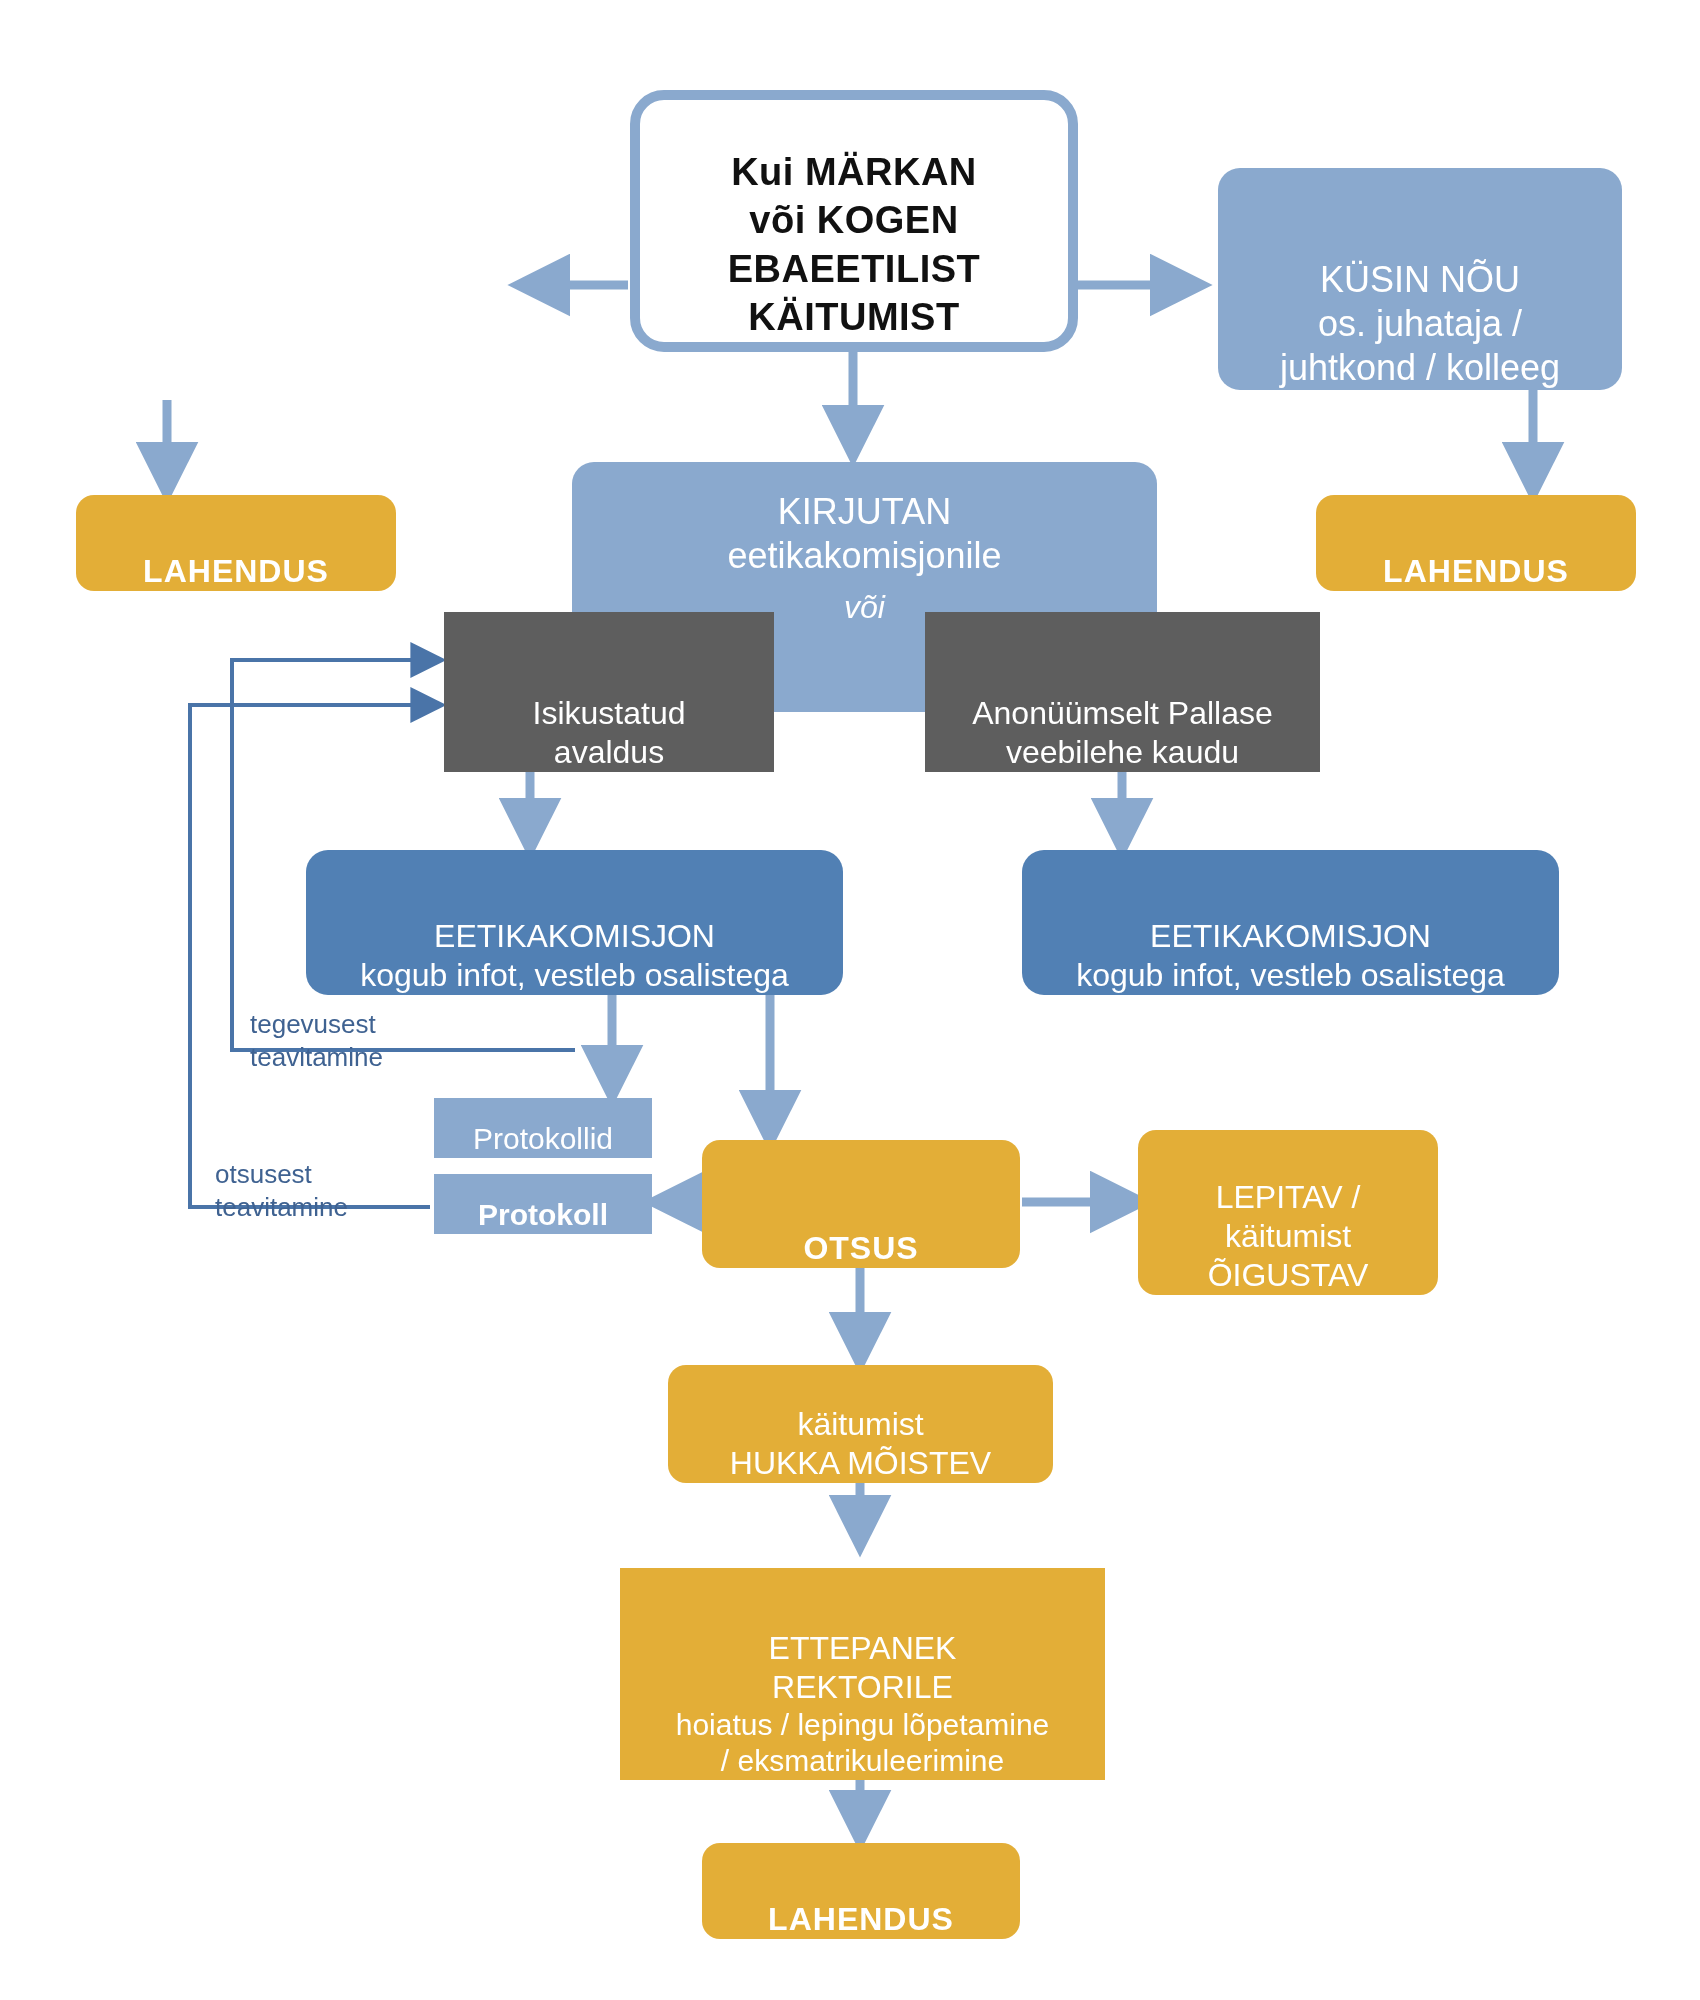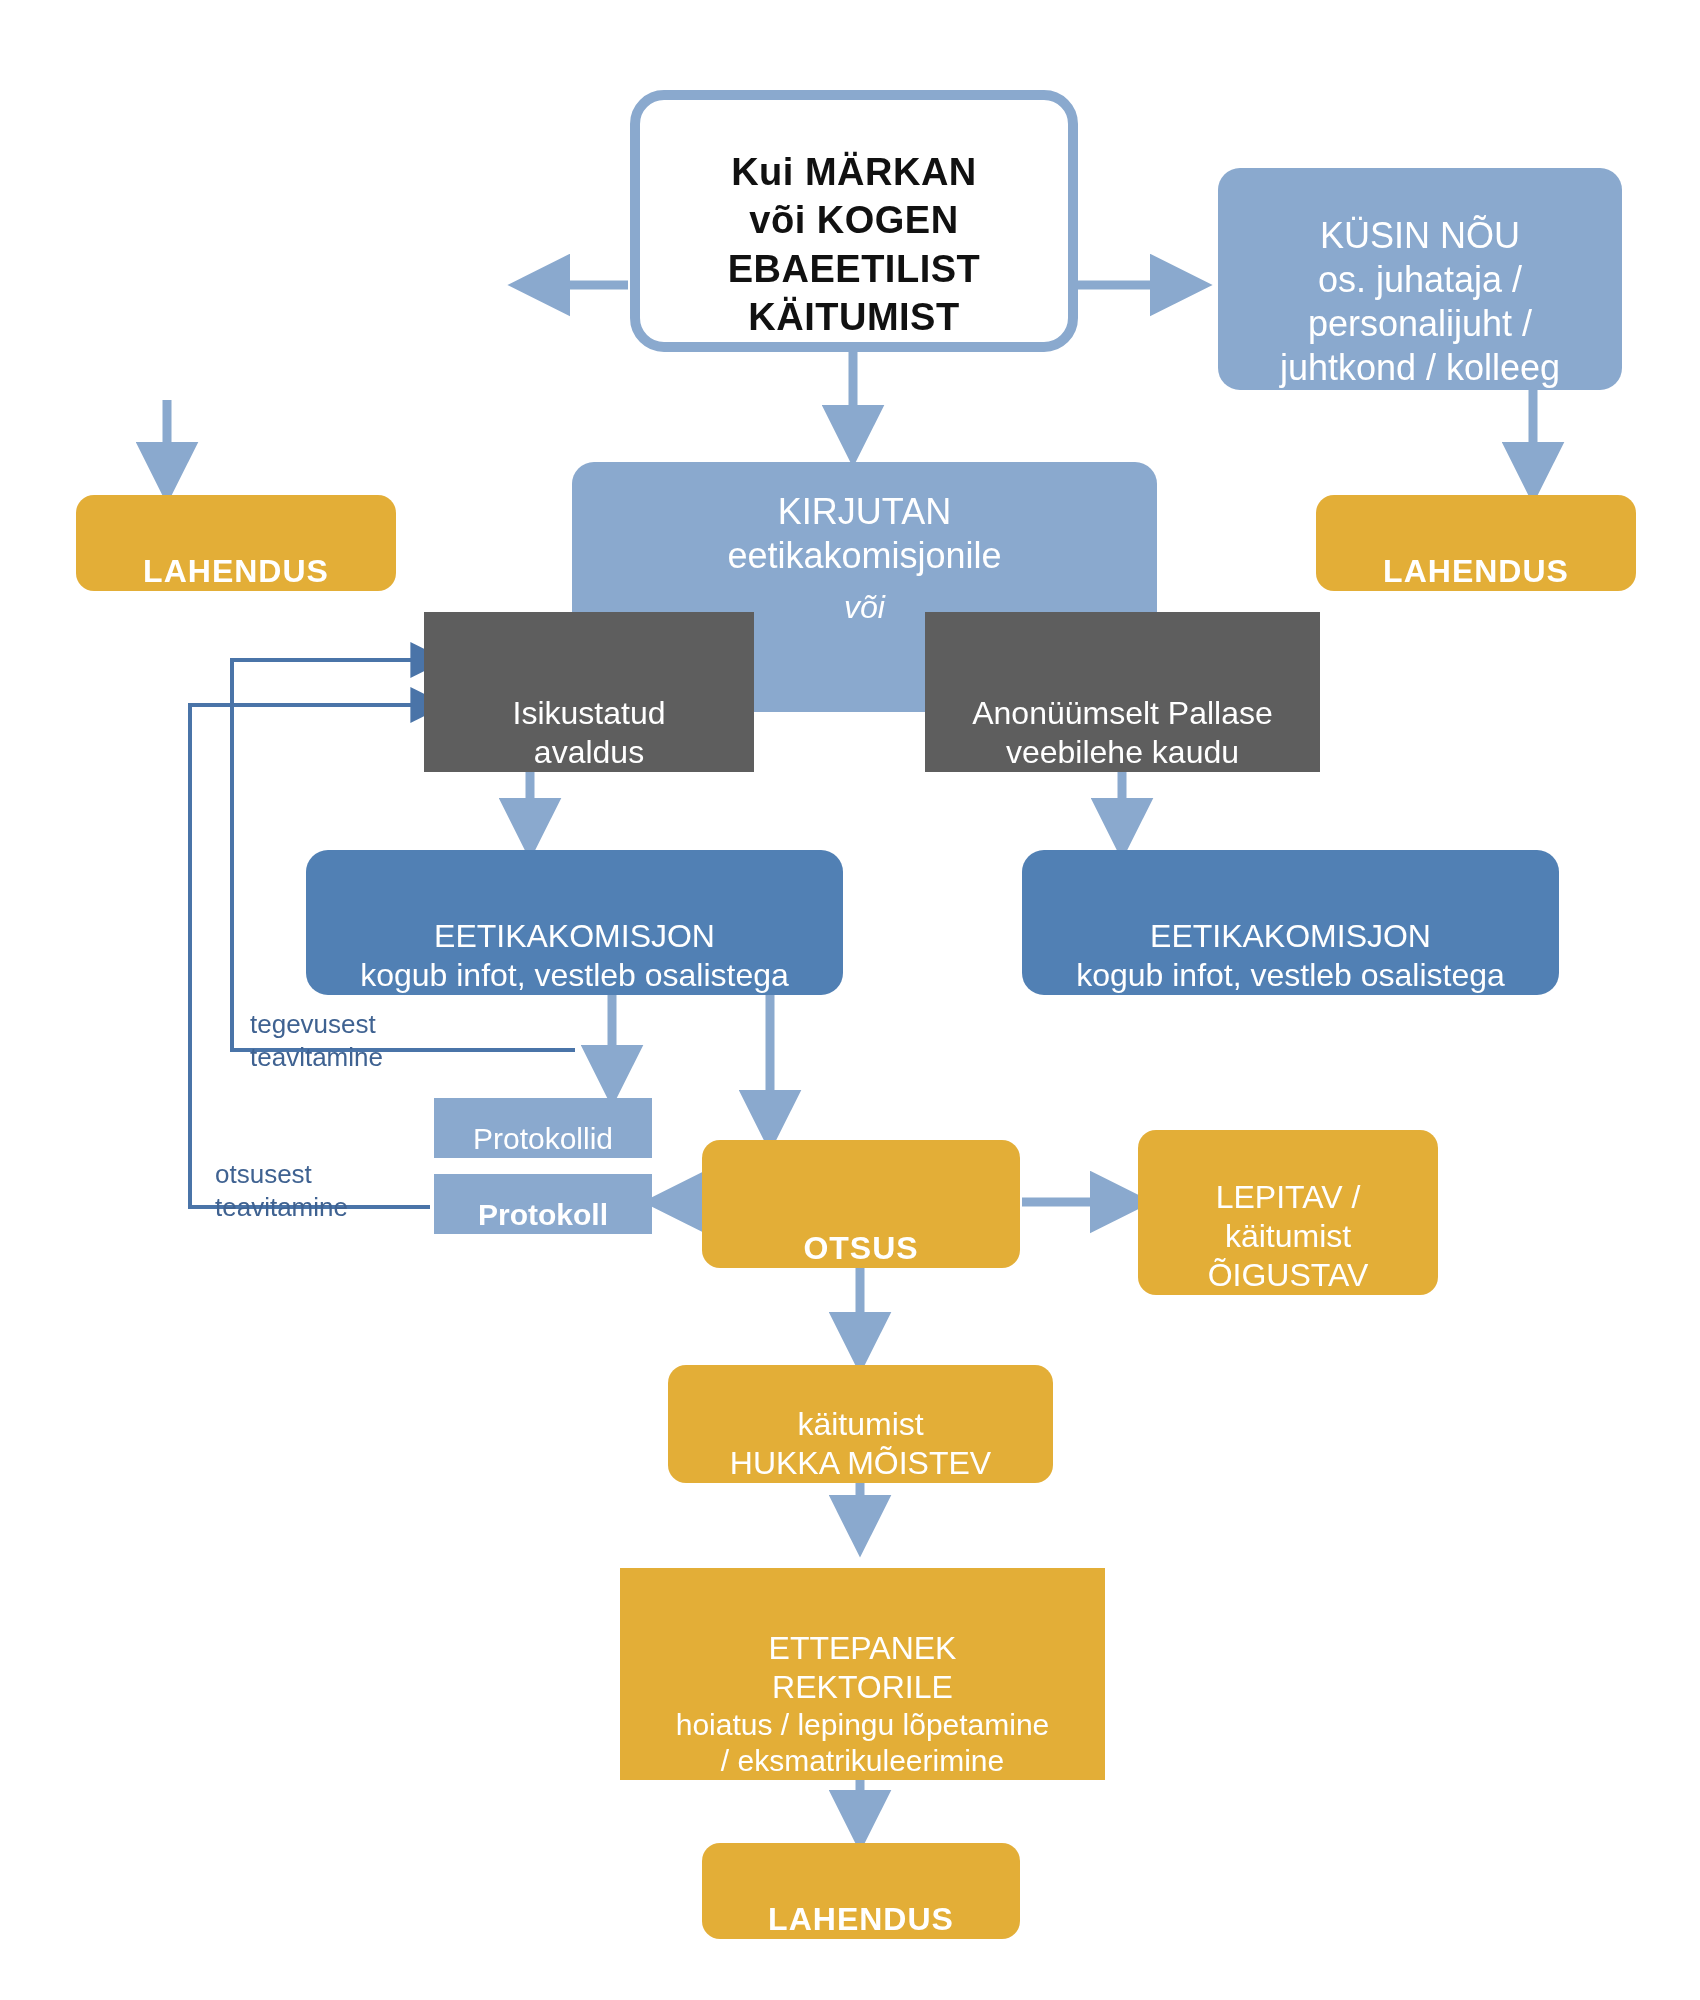--- a/index.html
+++ b/index.html
@@ -154,21 +154,20 @@
       <span class="ln">EBAEETILIST</span>
       <span class="ln">KÄITUMIST</span>
     </div>
   </div>
 
 
   <div class="node blue-round t-big" style="left:1218px; top:168px; width:404px; height:222px;">
     <div class="lines">
       <span class="ln">KÜSIN NÕU</span>
       <span class="ln">os. juhataja /</span>
-      <span class="ln">personalijuht /</span>
       <span class="ln">juhtkond / kolleeg</span>
     </div>
   </div>
 
   <div class="node gold-round t-bold-gold" style="left:76px; top:495px; width:320px; height:96px;">
     <div class="lines">
       <span class="ln">LAHENDUS</span>
     </div>
   </div>
 
@@ -179,21 +178,21 @@
   </div>
 
   <div class="node blue-round" style="left:572px; top:462px; width:585px; height:250px; z-index:2; align-items:flex-start; padding-top:28px;">
     <div class="lines">
       <span class="ln t-big">KIRJUTAN</span>
       <span class="ln t-big">eetikakomisjonile</span>
       <span class="ln t-mid italic" style="margin-top:10px;">või</span>
     </div>
   </div>
 
-  <div class="node gray-flat t-mid" style="left:424px; top:612px; width:330px; height:160px;">
+  <div class="node gray-flat t-mid" style="left:444px; top:612px; width:330px; height:160px;">
     <div class="lines">
       <span class="ln">Isikustatud</span>
       <span class="ln">avaldus</span>
     </div>
   </div>
 
   <div class="node gray-flat t-mid" style="left:925px; top:612px; width:395px; height:160px;">
     <div class="lines">
       <span class="ln">Anonüümselt Pallase</span>
       <span class="ln">veebilehe kaudu</span>

